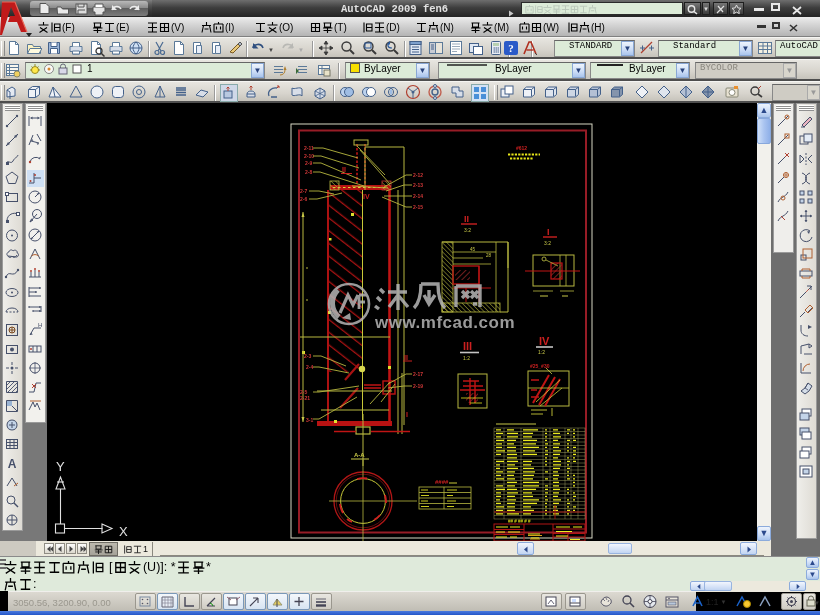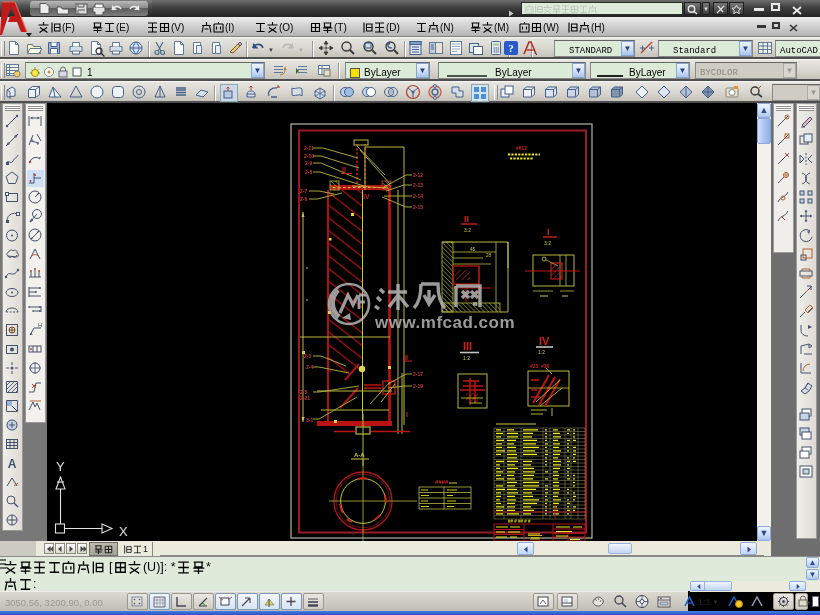--- a/index.html
+++ b/index.html
@@ -19,21 +19,21 @@
 .mi{position:absolute;top:4px;height:13px;color:#000;display:flex;align-items:center;gap:1px}
 .mi svg{display:block}
 .mwin{position:absolute;top:3px;color:#222;font:bold 10px "Liberation Sans";}
 
 .trow{position:absolute;left:0;width:820px;height:22px;background:linear-gradient(180deg,#e7e5e0 0,#d7d4cd 60%,#c6c3bb 100%);border-top:1px solid #f5f5f2;border-bottom:2px solid #4e4e4e}
 #row1{top:37px}#row2{top:59px}#row3{top:81px}
 .grip{position:absolute;top:3px;width:4px;height:15px;border-left:1px solid #fff;border-right:1px solid #8a8a8a}
 .ti{position:absolute;top:2px;width:18px;height:18px}
 .ti svg{display:block}
 .sep{position:absolute;top:3px;width:2px;height:16px;border-left:1px solid #9a9a9a;border-right:1px solid #fff}
-.combo{position:absolute;top:2px;height:17px;background:#dcebd8;border:1px solid #888;border-top-color:#666;display:flex;align-items:flex-end;font-size:10px;color:#000}
+.combo{position:absolute;top:2px;height:17px;background:#dcebd8;border:1px solid #888;border-top-color:#666;display:flex;align-items:flex-start;font-size:10px;color:#000}
 .combo .da{position:absolute;right:0;top:0;width:13px;height:15px;background:linear-gradient(180deg,#eef4fd 0,#cbdcf6 60%,#a9c4ec 100%);border:1px solid #89a7d4;color:#28427c;font-size:8px;line-height:14px;text-align:center}
 .combo.dis{background:#cfccc4;color:#8a877f}
 
 #main{position:absolute;left:0;top:103px;width:820px;height:438px;background:#6e6e6e}
 #ldock{position:absolute;left:0;top:0;width:47px;height:438px;background:#787878}
 .vtb{position:absolute;top:0;width:21px;background:linear-gradient(90deg,#efeeea 0,#dedbd4 100%);border:1px solid #9a9a9a}
 .vtb .vgrip{height:6px;margin:1px 2px 1px 2px;background:repeating-linear-gradient(180deg,#fff 0 1px,#909090 1px 2px)}
 .vi{width:19px;height:19px;position:relative}
 .vi svg{position:absolute;left:1px;top:1px}
 #canvas{position:absolute;left:47px;top:0;width:710px;height:438px;background:#000}
@@ -46,21 +46,21 @@
 #tabrow .lseg{position:absolute;left:0;top:0;width:36px;height:15px;background:#cdcac1}
 .navb{position:absolute;top:2px;width:10px;height:11px;background:linear-gradient(180deg,#fdfdfc 0,#dcd9ce 100%);border:1px solid #8f8d84;font-size:6px;color:#333;text-align:center;line-height:10px}
 .tab{position:absolute;top:1px;height:14px;font-size:9px;color:#111;display:flex;align-items:center;padding:0 4px;gap:1px}
 .hsb{position:absolute;top:1px;width:17px;height:13px;background:linear-gradient(180deg,#f2f6fe 0,#c2d5f2 100%);border:1px solid #8cabdc;border-radius:2px;color:#2c4a8c;text-align:center;font:bold 9px "Liberation Sans";line-height:11px}
 
 #cmd{position:absolute;left:0;top:556px;width:820px;height:35px;background:#dfeadb;border-top:1px solid #8a8a8a}
 #cmd .line{position:absolute;left:4px;color:#000;display:flex;align-items:center;white-space:pre;font-size:12.5px}
 #cmdvs{position:absolute;right:0;top:0;width:15px;height:24px}
 #cmdhs{position:absolute;right:0;top:24px;width:130px;height:11px;background:#ece9dd}
 
-#status{position:absolute;left:0;top:591px;width:688px;height:20px;background:linear-gradient(180deg,#dcd9d1 0,#c4c1b8 50%,#aeab a2 100%);background:linear-gradient(180deg,#dcd9d1 0,#c0bdb4 100%);border-top:1px solid #f0efec}
+#status{position:absolute;left:8px;top:591px;width:688px;height:20px;background:linear-gradient(180deg,#dcd9d1 0,#c4c1b8 50%,#aeab a2 100%);background:linear-gradient(180deg,#dcd9d1 0,#c0bdb4 100%);border-top:1px solid #f0efec}
 #coords{position:absolute;left:5px;top:5px;color:#9a978e;font-size:9.5px;letter-spacing:0}
 .stbtn{position:absolute;top:1px;width:21px;height:17px;background:linear-gradient(180deg,#e9e7e1 0,#cfccc3 100%);border:1px solid #9a978e;border-radius:2px}
 .stbtn.on{background:linear-gradient(180deg,#f4f7fb 0,#d7e4f2 100%);border-color:#7a98b8}
 .stbtn svg{position:absolute;left:2px;top:1px}
 #blue{position:absolute;left:0;top:611px;width:820px;height:4px;background:linear-gradient(180deg,#4a7ae0 0,#2456c8 100%)}
 </style></head>
 <body>
 <svg width="0" height="0" style="position:absolute">
   <defs>
     <symbol id="h1" viewBox="0 0 11 11">
@@ -148,20 +148,21 @@
             <path d="M48 3v3h6v-3M48 13v-4h7" stroke="#555"></path>
           <path d="M63 6h12v5h-2v3h-8v-3h-2z" fill="#e4e4e4" stroke="#555"></path>
             <path d="M65 6V3h8v3" fill="#fff" stroke="#555"></path>
           <path d="M82 9c1-4 7-5 9-1" stroke="#ececec" stroke-width="1.5"></path>
             <path d="M82 4v5h5z" fill="#ececec" stroke="none"></path>
           <path d="M109 9c-1-4-7-5-9-1" stroke="#ececec" stroke-width="1.5"></path>
             <path d="M109 4v5h-5z" fill="#ececec" stroke="none"></path>
         </g>
       </svg>
     </div>
+    <div id="ttext">AutoCAD 2009 fen6</div>
     <div id="search"><svg width="9" height="9" style="margin-top:2px">
           <use href="#h7" color="#b9c6b9"></use>
         </svg><svg width="9" height="9" style="margin-top:2px">
           <use href="#h6" color="#b9c6b9"></use>
         </svg><svg width="9" height="9" style="margin-top:2px">
           <use href="#h5" color="#b9c6b9"></use>
         </svg><svg width="9" height="9" style="margin-top:2px">
           <use href="#h8" color="#b9c6b9"></use>
         </svg><svg width="9" height="9" style="margin-top:2px">
           <use href="#h2" color="#b9c6b9"></use>

